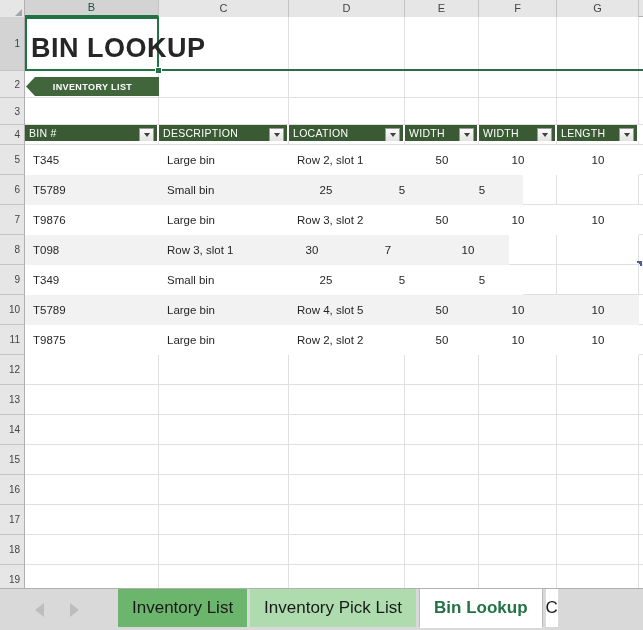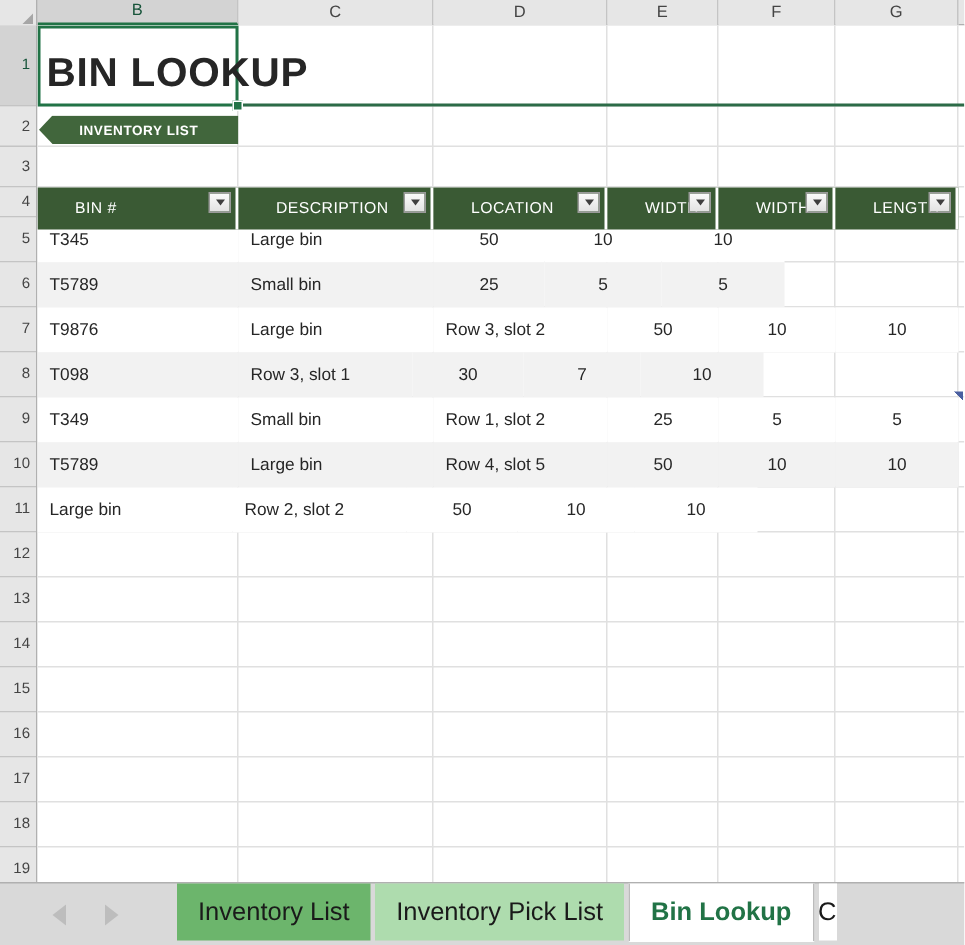--- a/index.html
+++ b/index.html
@@ -113,21 +113,21 @@
     background: #ffffff; overflow: hidden; white-space: nowrap;
   }
   .trow.alt .tcell { background: #f2f2f2; }
   .tcell.num { justify-content: center; padding-left: 0; }
 
   .hcell {
     flex: 0 0 auto; position: relative;
     background: #3A5A34; color: #ffffff;
     font-size: 10.5px; letter-spacing: 0.3px;
     display: flex; align-items: center;
-    padding-left: 25px; height: 28px;
+    padding-left: 4px; height: 16px;
     border-right: 2px solid #ffffff;
     overflow: hidden; white-space: nowrap;
   }
   .filter-btn {
     position: absolute; right: 3px; top: 3px;
     width: 15px; height: 14px;
     background: linear-gradient(#fbfbfb, #e2e2e2);
     border: 1px solid #9a9a9a;
     display: flex; align-items: center; justify-content: center;
   }
@@ -273,20 +273,21 @@
             <div class="filter-btn"></div>
           </div>
           <div class="hcell" style="flex: 0 0 82px;">
             <span>LENGTH</span>
             <div class="filter-btn"></div>
           </div>
         </div>
         <div class="trow">
           <div class="tcell" style="flex: 0 0 134px;">T345</div>
           <div class="tcell" style="flex: 0 0 130px;">Large bin</div>
+          <div class="tcell" style="flex: 0 0 116px;">Row 2, slot 1</div>
           <div class="tcell num" style="flex: 0 0 74px;">50</div>
           <div class="tcell num" style="flex: 0 0 78px;">10</div>
           <div class="tcell num" style="flex: 0 0 82px;">10</div>
         </div>
         <div class="trow alt">
           <div class="tcell" style="flex: 0 0 134px;">T5789</div>
           <div class="tcell" style="flex: 0 0 130px;">Small bin</div>
           <div class="tcell num" style="flex: 0 0 74px;">25</div>
           <div class="tcell num" style="flex: 0 0 78px;">5</div>
           <div class="tcell num" style="flex: 0 0 82px;">5</div>
@@ -302,34 +303,34 @@
         <div class="trow alt">
           <div class="tcell" style="flex: 0 0 134px;">T098</div>
           <div class="tcell" style="flex: 0 0 116px;">Row 3, slot 1</div>
           <div class="tcell num" style="flex: 0 0 74px;">30</div>
           <div class="tcell num" style="flex: 0 0 78px;">7</div>
           <div class="tcell num" style="flex: 0 0 82px;">10</div>
         </div>
         <div class="trow">
           <div class="tcell" style="flex: 0 0 134px;">T349</div>
           <div class="tcell" style="flex: 0 0 130px;">Small bin</div>
-          <div class="tcell" style="flex: 0 0 116px;">Row 1, slot 2</div>
           <div class="tcell num" style="flex: 0 0 74px;">25</div>
           <div class="tcell num" style="flex: 0 0 78px;">5</div>
           <div class="tcell num" style="flex: 0 0 82px;">5</div>
         </div>
         <div class="trow alt">
           <div class="tcell" style="flex: 0 0 134px;">T5789</div>
           <div class="tcell" style="flex: 0 0 130px;">Large bin</div>
           <div class="tcell" style="flex: 0 0 116px;">Row 4, slot 5</div>
           <div class="tcell num" style="flex: 0 0 74px;">50</div>
           <div class="tcell num" style="flex: 0 0 78px;">10</div>
           <div class="tcell num" style="flex: 0 0 82px;">10</div>
         </div>
         <div class="trow">
+          <div class="tcell" style="flex: 0 0 134px;">T9875</div>
           <div class="tcell" style="flex: 0 0 130px;">Large bin</div>
           <div class="tcell" style="flex: 0 0 116px;">Row 2, slot 2</div>
           <div class="tcell num" style="flex: 0 0 74px;">50</div>
           <div class="tcell num" style="flex: 0 0 78px;">10</div>
           <div class="tcell num" style="flex: 0 0 82px;">10</div>
         </div>
       </div>
     <div id="table-resize-handle"></div>
   </div>
 

